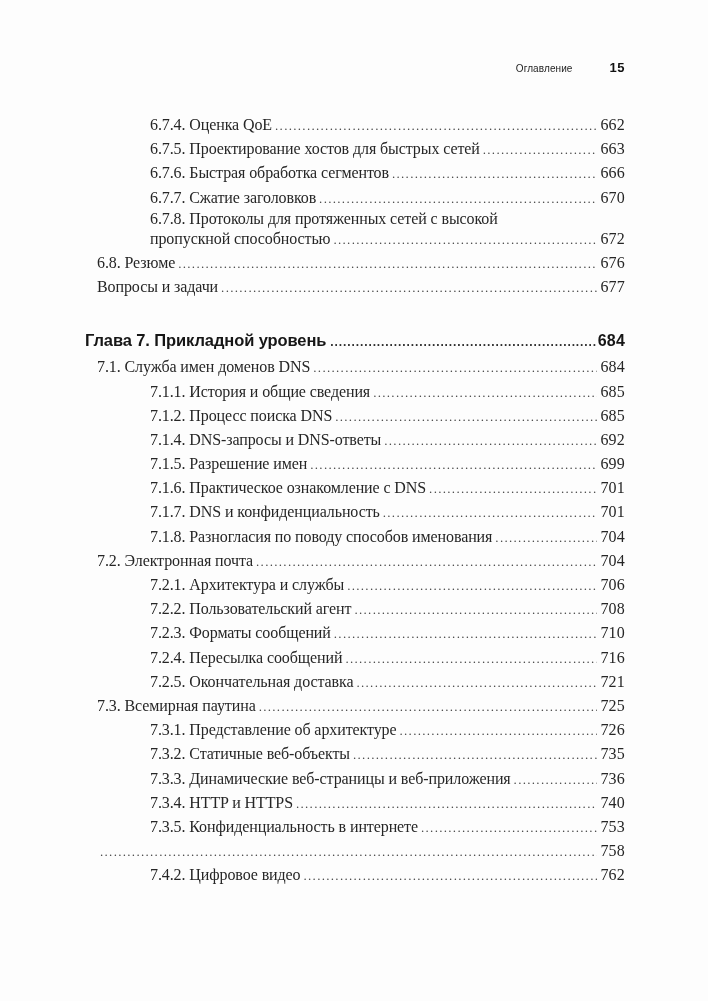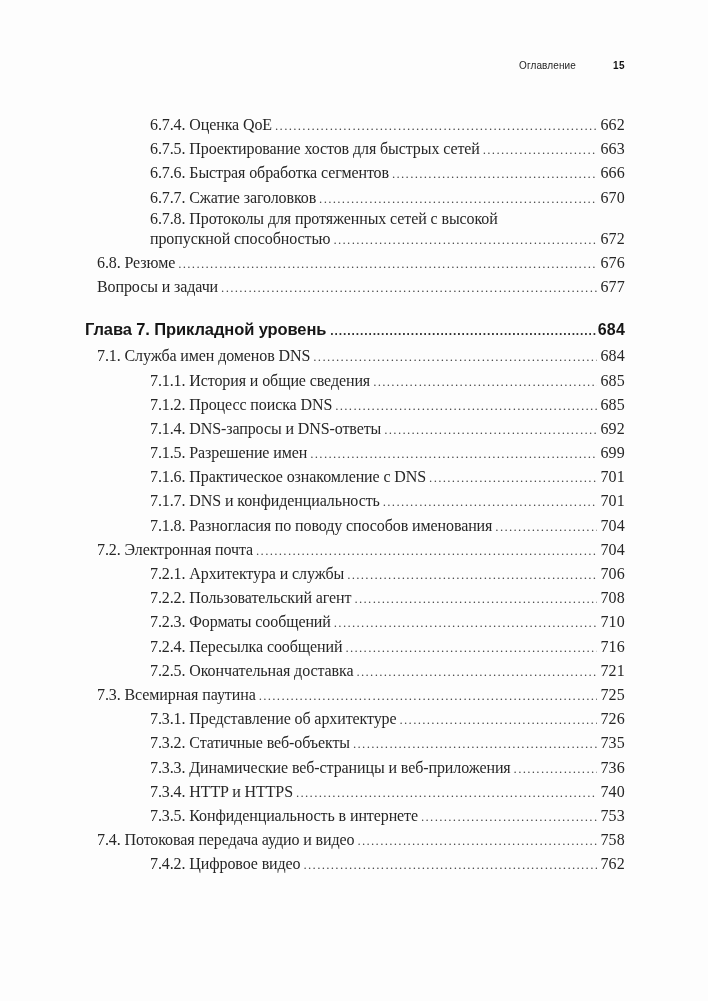--- a/index.html
+++ b/index.html
@@ -28,21 +28,21 @@
     margin: 60px 83px 0 0;
     height: 20px;
     font-family: "Liberation Sans", "DejaVu Sans", sans-serif;
   }
   .running-head .head-label {
     font-size: 10px;
     color: #1f1f1f;
     letter-spacing: 0.1px;
   }
   .running-head .head-page {
-    font-size: 10px;
+    font-size: 13px;
     font-weight: 700;
     color: #111;
     margin-left: 37px;
     letter-spacing: 0.5px;
     text-align: right;
   }
   
   .toc {
     margin: 33px 83px 0 97px; 
   }
@@ -72,21 +72,21 @@
   }
   .row .pg {
     flex: 0 0 auto;
     min-width: 26px;
     text-align: right;
     letter-spacing: 0.2px;
   }
   
   .row.chapter {
     margin-left: -12px; 
-    margin-top: 16px;
+    margin-top: 27px;
     height: 29px;
     line-height: 29px;
     font-family: "Liberation Sans", "DejaVu Sans", sans-serif;
     font-weight: 700;
     font-size: 16.5px;
     color: #161616;
     letter-spacing: -0.2px;
   }
   .row.chapter .dots {
     color: #2e2e2e;
@@ -277,21 +277,20 @@
       <span class="pg">740</span>
     </div>
 
     <div class="row l2">
       <span class="lbl">7.3.5. Конфиденциальность в интернете</span>
       <span class="dots"></span>
       <span class="pg">753</span>
     </div>
 
     <div class="row l1">
-      <span class="lbl">7.4. Потоковая передача аудио и видео</span>
       <span class="dots"></span>
       <span class="pg">758</span>
     </div>
 
 
     <div class="row l2">
       <span class="lbl">7.4.2. Цифровое видео</span>
       <span class="dots"></span>
       <span class="pg">762</span>
     </div>

